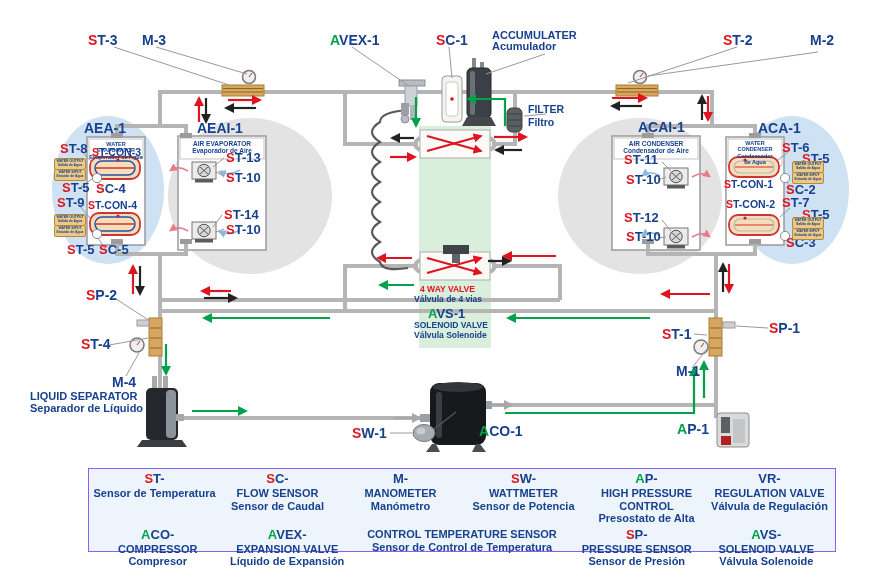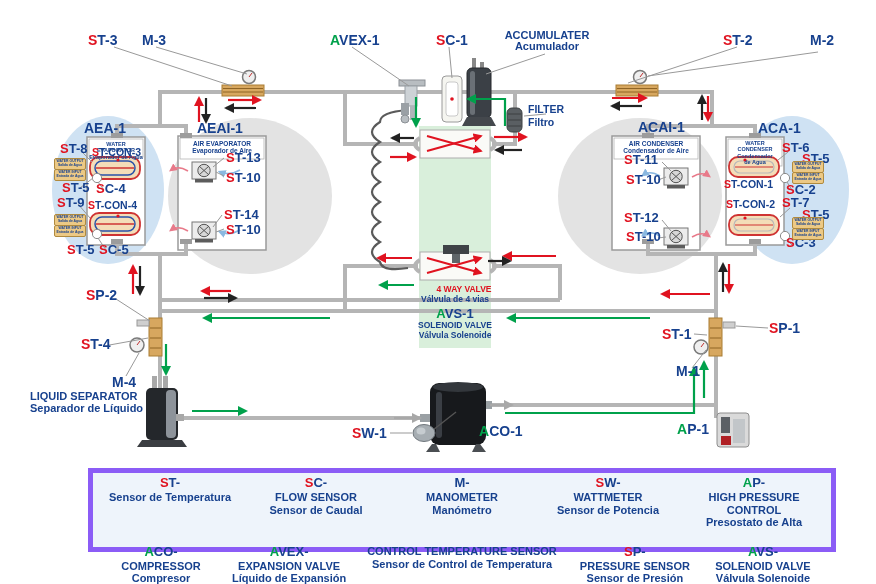--- a/index.html
+++ b/index.html
@@ -7,28 +7,28 @@
           font-family:"Liberation Sans",sans-serif;}
   #piping{position:absolute;left:0;top:0;}
   .lbl{position:absolute;font-weight:bold;color:#17418e;white-space:nowrap;line-height:1;}
   .l14{font-size:14px;}
   .l13{font-size:13px;}
   .l11{font-size:11px;}
   .l10{font-size:10.5px;}
   .l9{font-size:8.5px;}
   .red{color:#e01320;}
   .green{color:#00a14b;}
-  .ctr{text-align:center;}
+  .ctr{}
   .tinybox{position:absolute;overflow:visible;}
   .tiny{transform:scale(.5);transform-origin:0 0;font-weight:bold;color:#17418e;text-align:center;line-height:1.12;}
   .tag{position:absolute;width:30px;height:10px;background:#ecc985;border:1px solid #b08a3e;border-radius:2px;overflow:hidden;}
   .tag .tiny{font-size:6.8px;width:60px;color:#17418e;}
   
   #legend{position:absolute;left:88px;top:468px;width:748px;height:84px;background:#eef4fb;
-          border:5px solid #8b5cf6;box-sizing:border-box;padding:3px 4px;}
+          border:1px solid #8b5cf6;box-sizing:border-box;padding:3px 4px;}
   .lg-row{display:flex;width:100%;}
   .lg-item{flex:1;text-align:center;color:#17418e;font-weight:bold;line-height:1.15;}
   .lg-code{font-size:13px;}
   .lg-en{font-size:11px;}
   .lg-es{font-size:11px;}
   .lg-row2 .lg-item.wide{flex:1.7;}
 </style>
 </head>
 <body>
 
@@ -538,22 +538,27 @@
     <div class="lg-item">
       <div class="lg-code"><span class="red">S</span><span>W-</span></div>
       <div class="lg-en">WATTMETER</div>
           <div class="lg-es">Sensor de Potencia</div>
     </div>
     <div class="lg-item">
       <div class="lg-code"><span class="green">A</span><span>P-</span></div>
       <div class="lg-en">HIGH PRESSURE CONTROL</div>
           <div class="lg-es">Presostato de Alta</div>
     </div>
+    <div class="lg-item">
+      <div class="lg-code"><span>VR-</span></div>
+      <div class="lg-en">REGULATION VALVE</div>
+          <div class="lg-es">Válvula de Regulación</div>
+    </div>
   </div>
-  <div class="lg-row lg-row2" style="margin-top:16px">
+  <div class="lg-row lg-row2" style="margin-top:3px">
     <div class="lg-item">
       <div class="lg-code"><span class="green">A</span><span>CO-</span></div>
       <div class="lg-en">COMPRESSOR</div>
           <div class="lg-es">Compresor</div>
     </div>
     <div class="lg-item">
       <div class="lg-code"><span class="green">A</span><span>VEX-</span></div>
       <div class="lg-en">EXPANSION VALVE</div>
           <div class="lg-es">Líquido de Expansión</div>
     </div>

